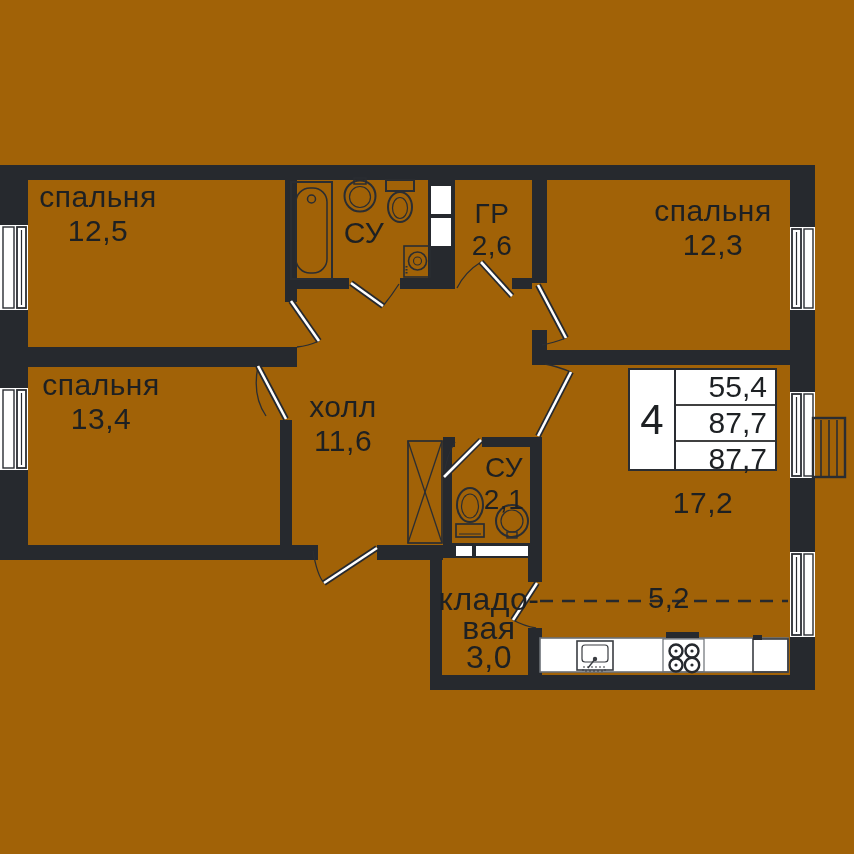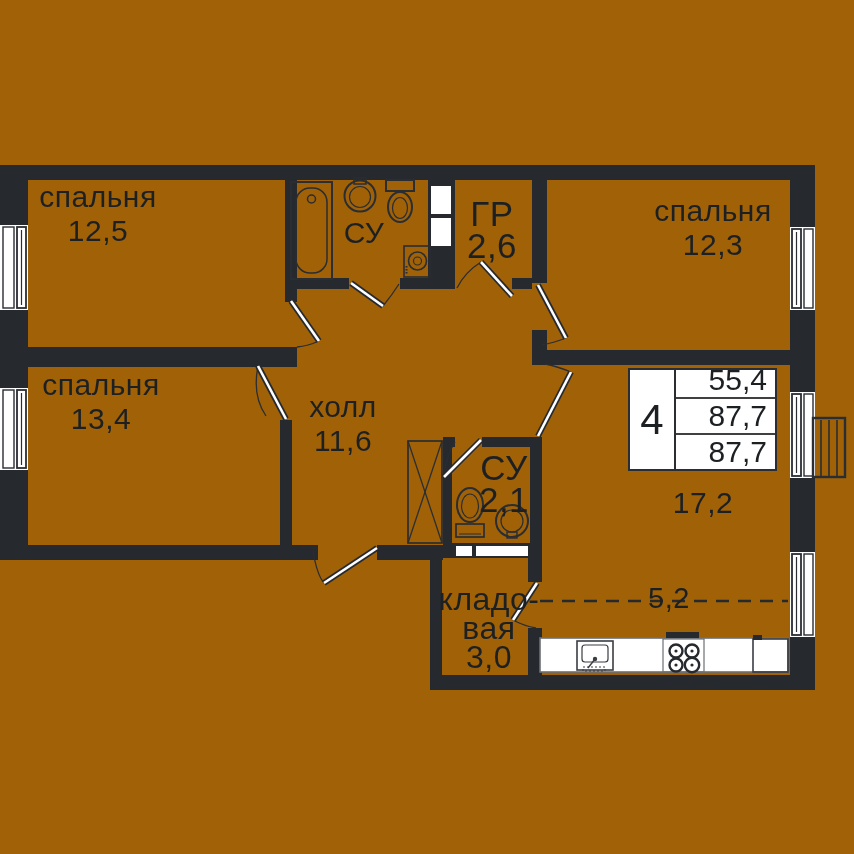--- a/index.html
+++ b/index.html
@@ -6,33 +6,33 @@
   .canvas{
     position:relative;width:854px;height:854px;background:#a16207;overflow:hidden;
     font-family:"Liberation Sans", sans-serif;color:#1d2023;
   }
   .plan-svg{position:absolute;left:0;top:0;width:854px;height:854px;}
   .room-label{
     position:absolute;width:260px;margin-left:-130px;text-align:center;
     font-size:30px;line-height:34px;letter-spacing:0.5px;color:#1d2023;
   }
   .room-label .area{display:block;}
-  .small{font-size:35px;line-height:32px;}
+  .small{font-size:28px;line-height:32px;}
   .kitchen-label{font-size:27px;line-height:30px;}
   .kitchen-label .area{font-size:29px;padding-top:6px;}
   .storage-label{font-size:32px;line-height:29px;}
   .info-table{
     position:absolute;left:628px;top:368px;width:149px;height:103px;
     border:2px solid #2a2d32;box-sizing:border-box;display:flex;background:#fff;
   }
   .info-left{
     width:46px;border-right:2px solid #2a2d32;display:flex;align-items:center;justify-content:center;
     font-size:42px;box-sizing:border-box;
   }
-  .info-right{flex:1;display:flex;flex-direction:column;justify-content:flex-end;}
+  .info-right{flex:1;display:flex;flex-direction:column;}
   .info-row{
     flex:1;display:flex;align-items:center;justify-content:flex-end;
     padding-right:8px;font-size:30px;box-sizing:border-box;
   }
   .info-row + .info-row{border-top:2px solid #404040;}
 </style>
 </head>
 <body>
 
 <div class="canvas">

